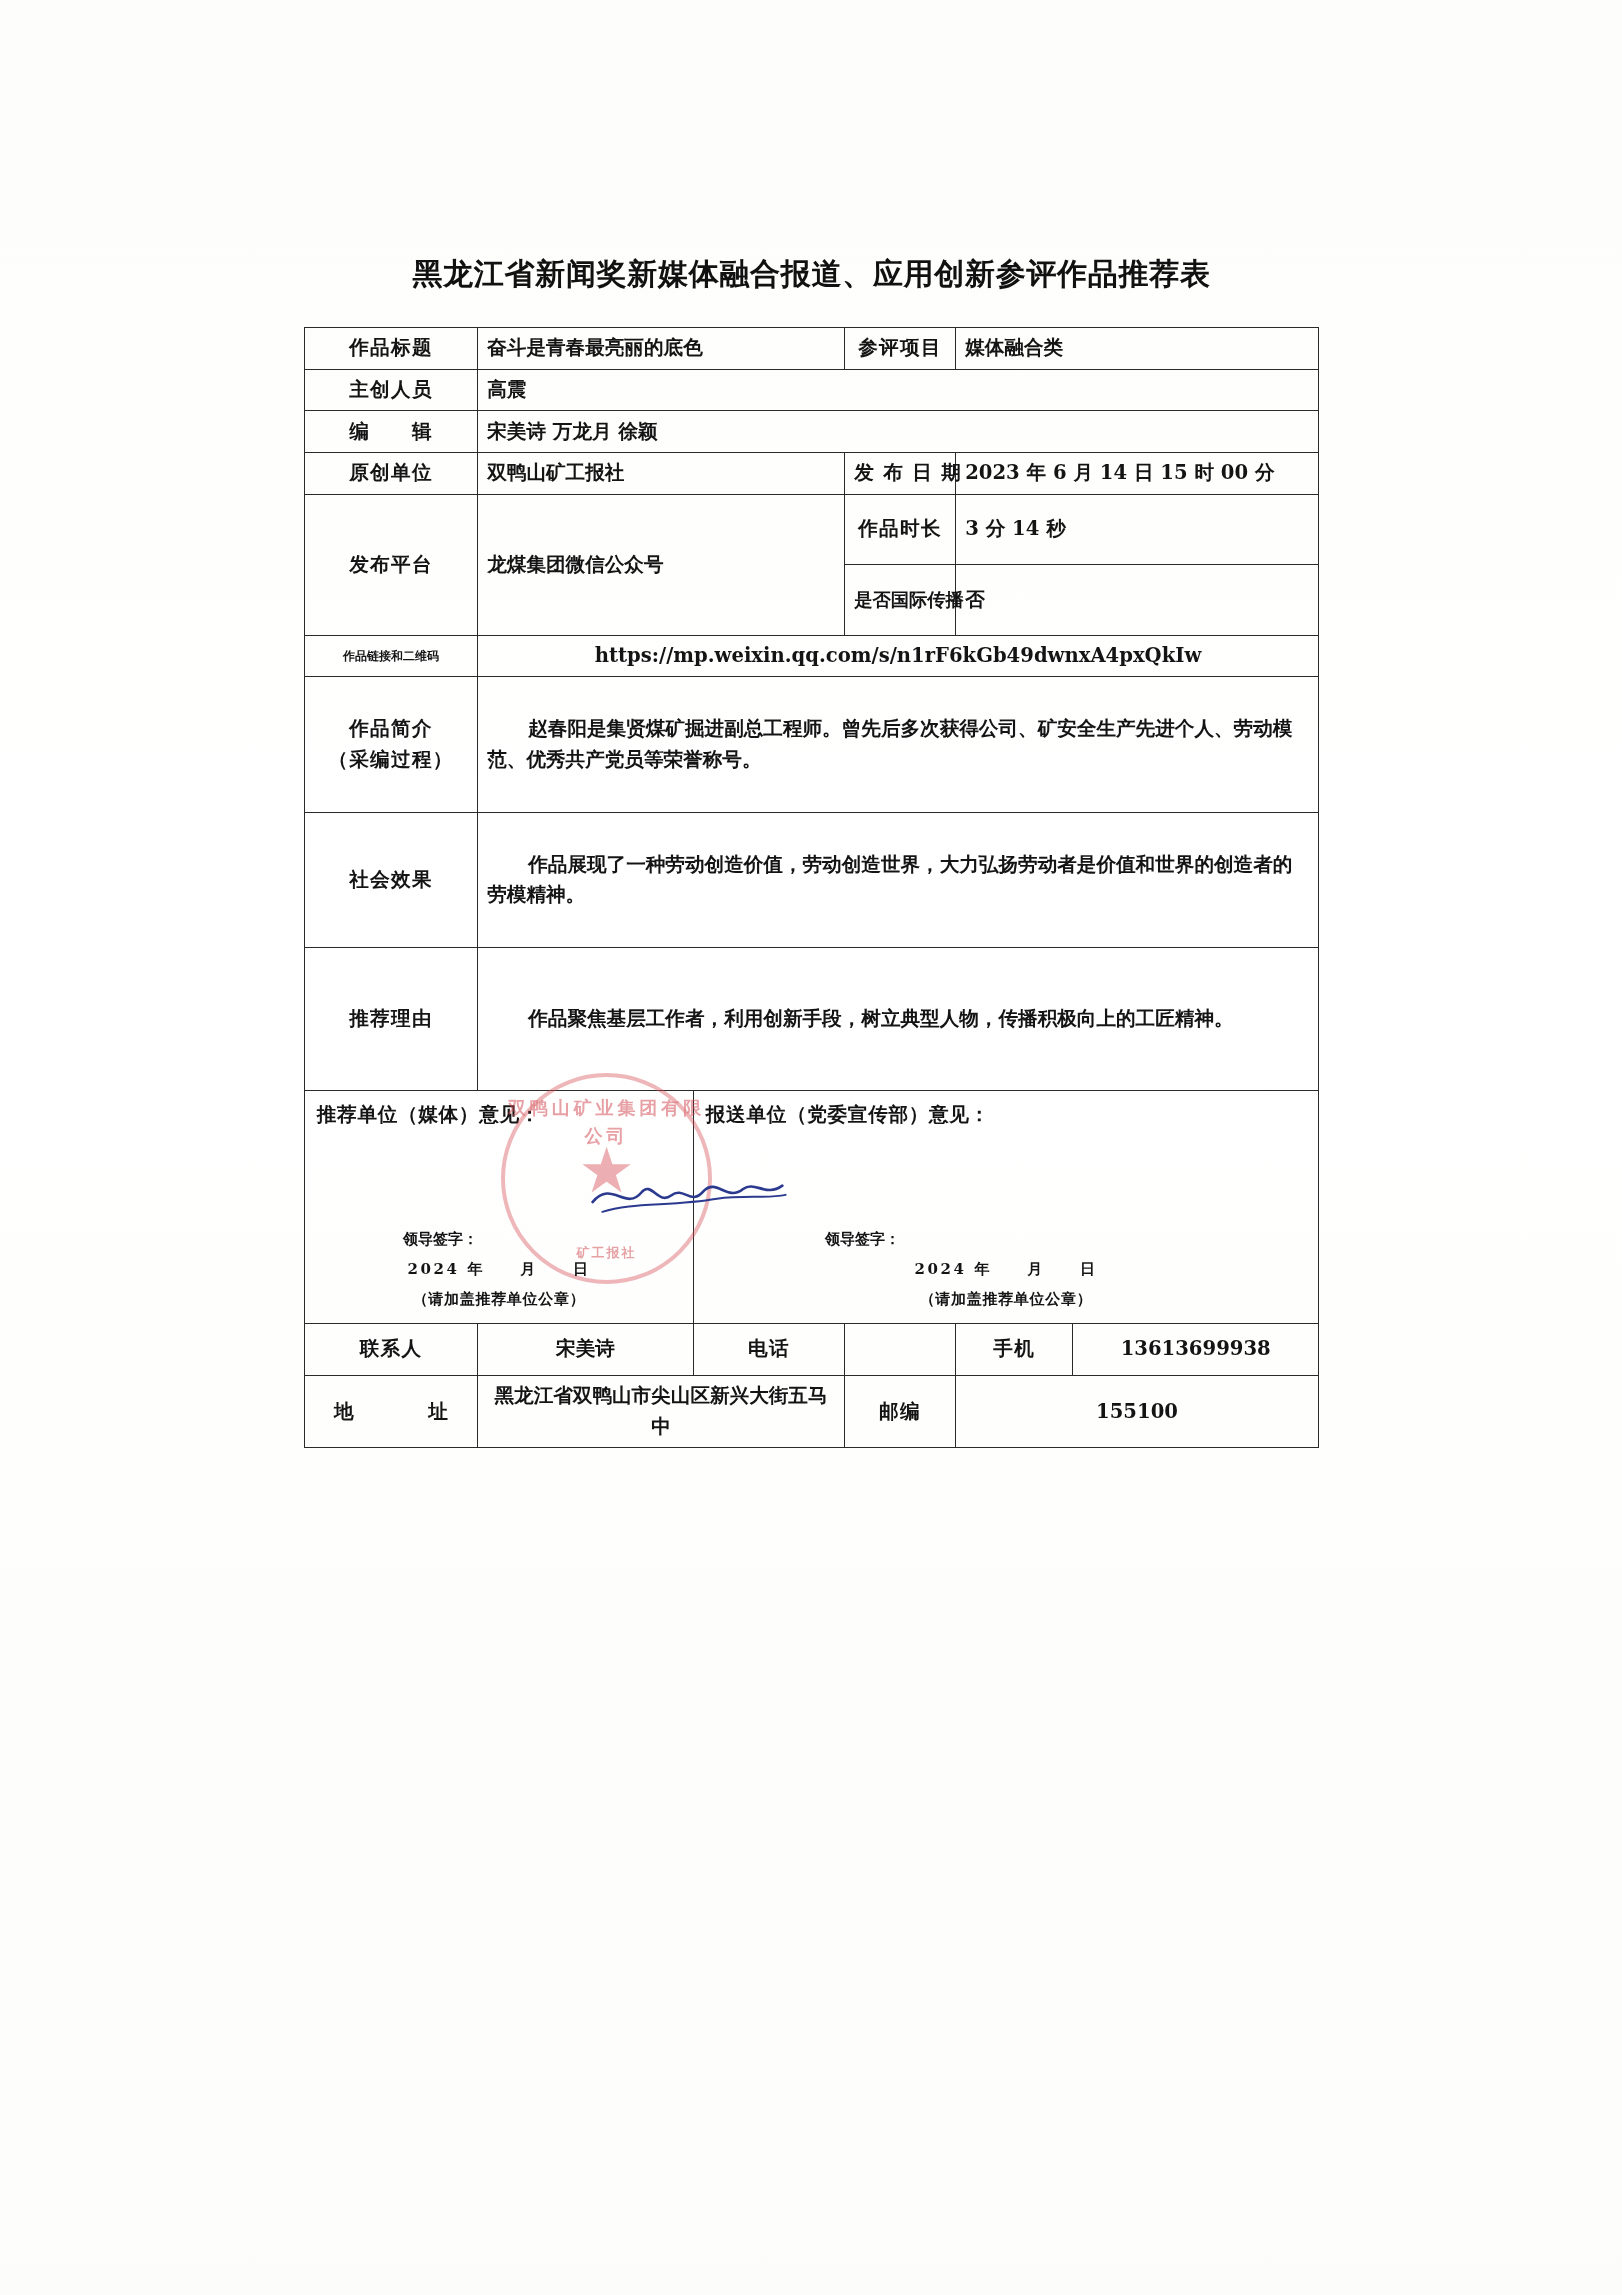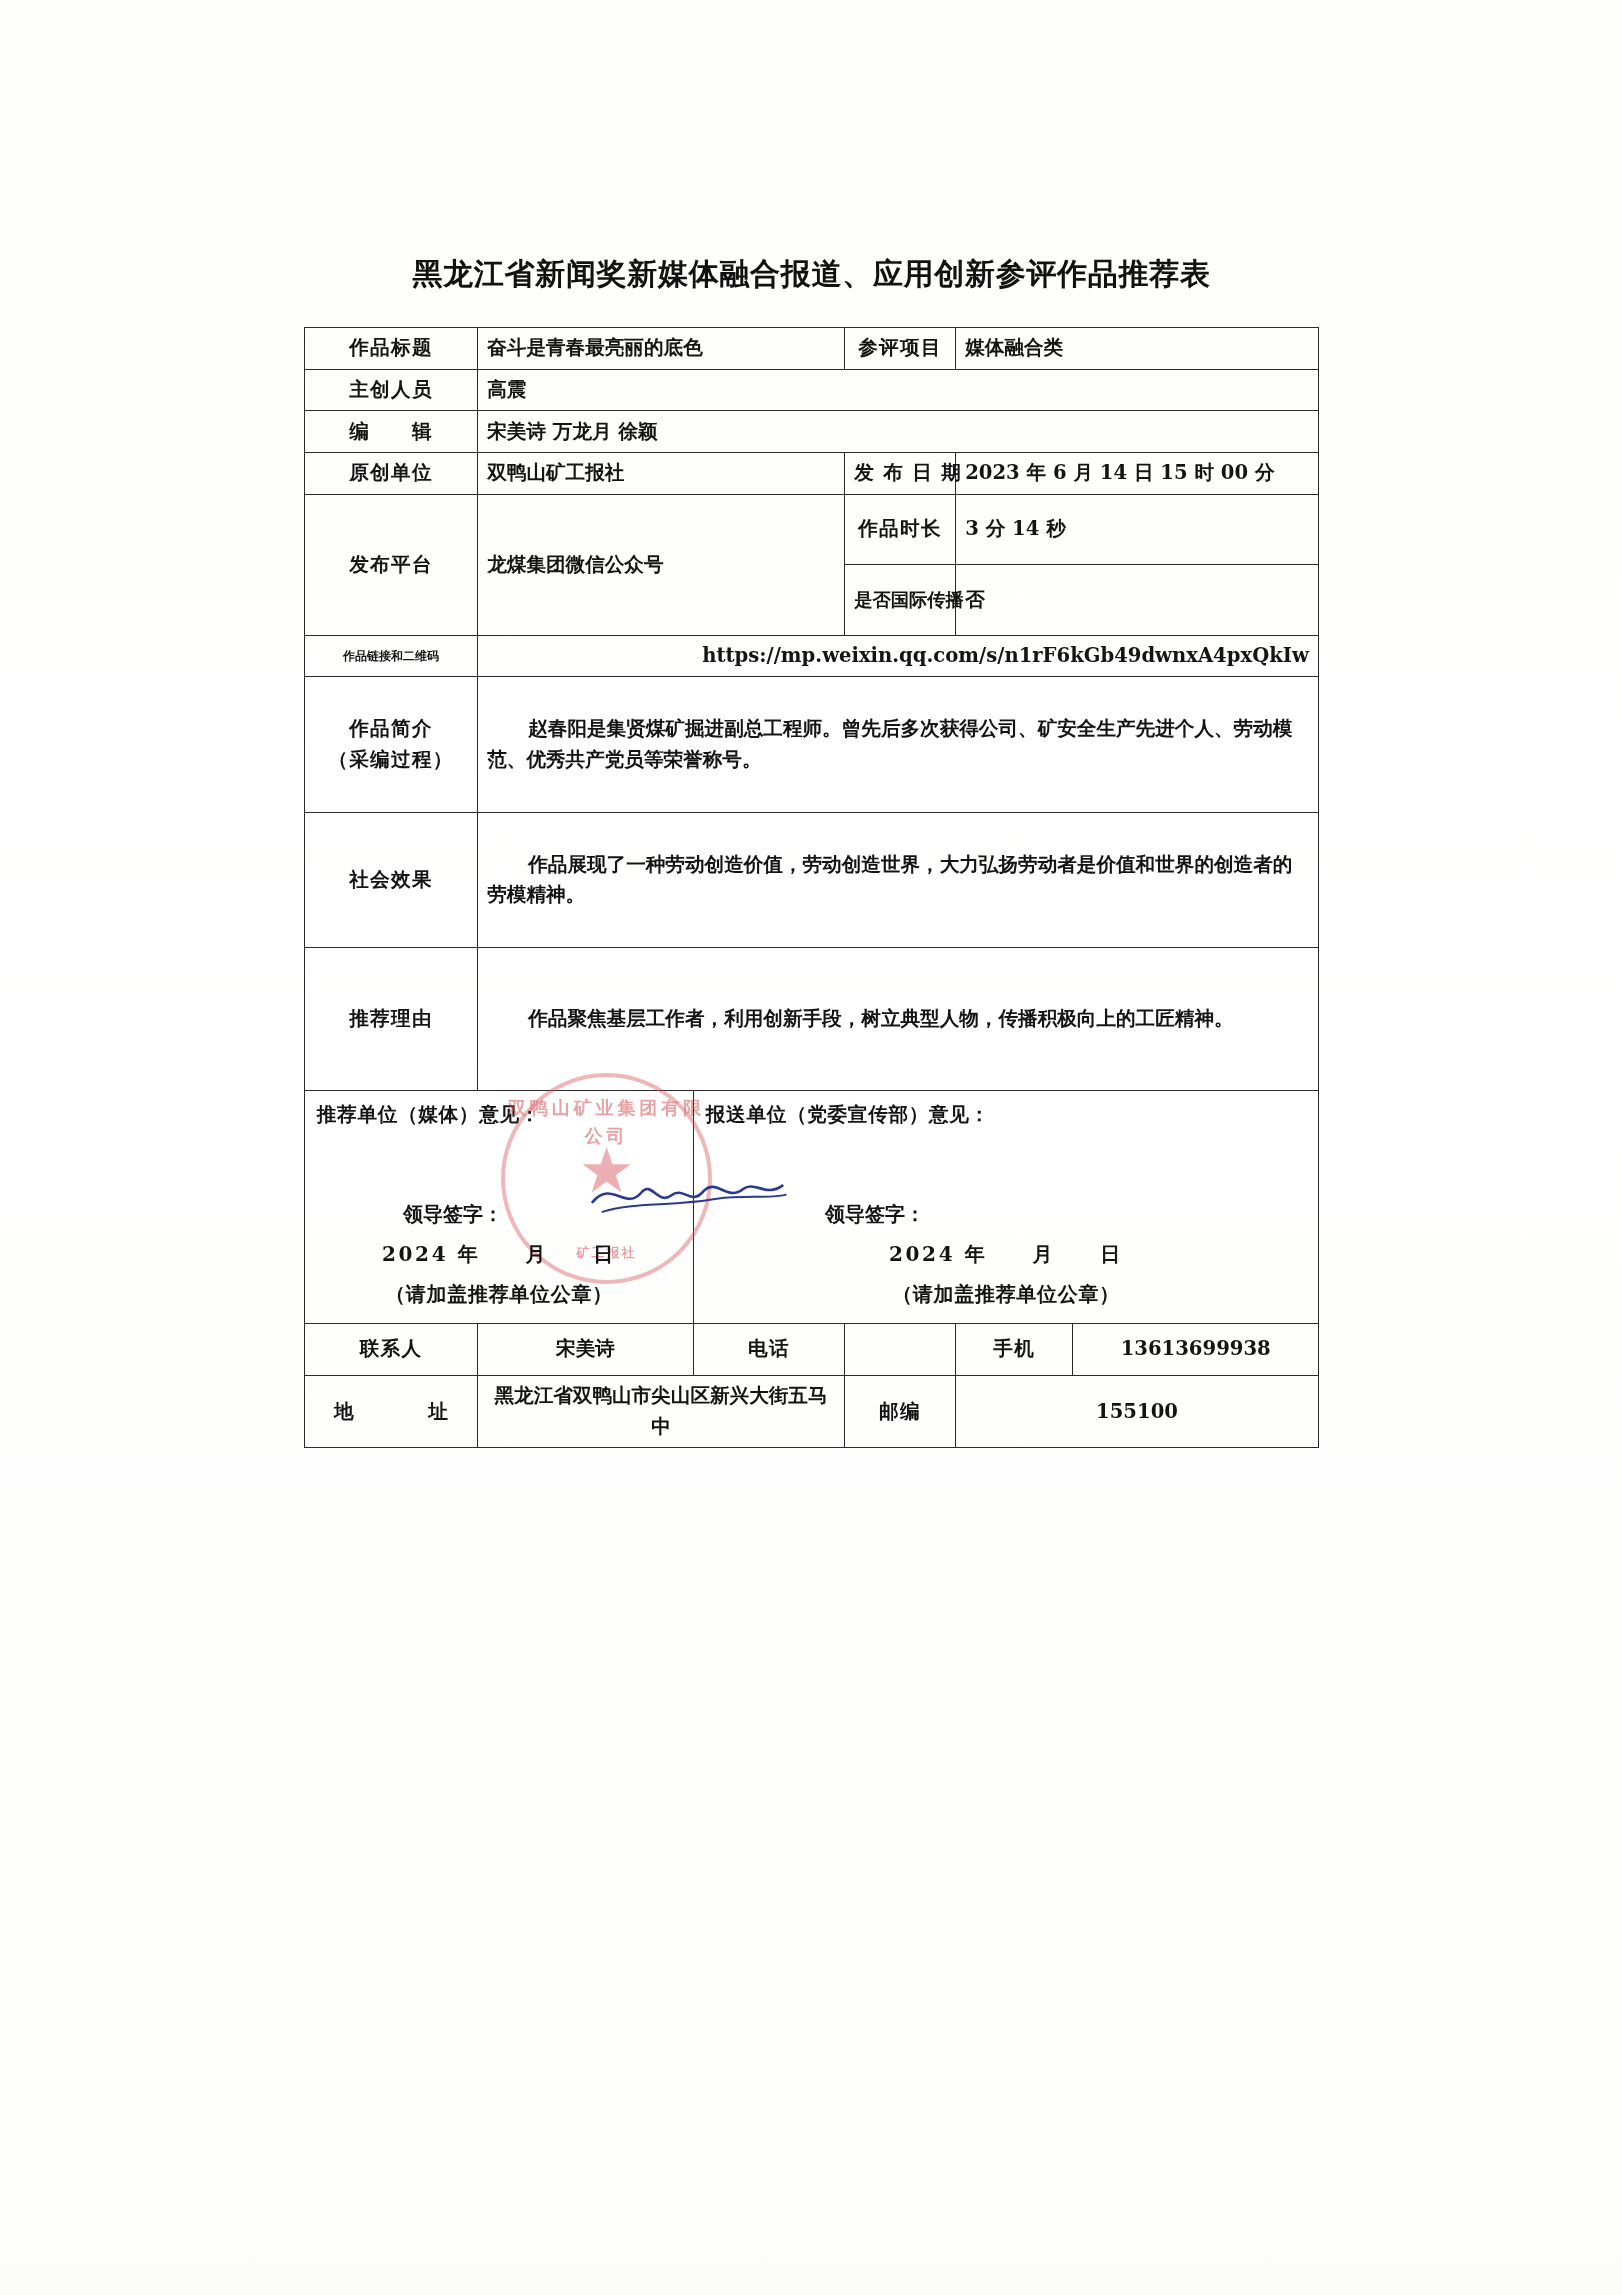--- a/index.html
+++ b/index.html
@@ -75,21 +75,20 @@
   .para {
     text-align: left;
     padding: 14.4px 18.3px 14.4px 14.4px;
     line-height: 1.95;
     text-indent: 41px;
   }
   .mono {
     font-family: "DejaVu Sans Mono", monospace;
     font-size: 17px;
     letter-spacing: 0px;
-    text-align: right;
   }
   .numfont {
     font-family: "DejaVu Serif", serif;
   }
   .opinion-cell {
     height: 222px;
     vertical-align: top;
     position: relative;
     padding: 0;
   }
@@ -99,21 +98,21 @@
     left: 11.8px;
     font-size: 19.6px;
     letter-spacing: 0.7px;
   }
   .sig-block {
     position: absolute;
     bottom: 9.2px;
     left: 0;
     width: 100%;
     text-align: center;
-    font-size: 20px;
+    font-size: 15px;
     line-height: 2.0;
   }
   .sig-line {
     text-align: left;
     padding-left: 98px;
   }
   .sig-line.right {
     padding-left: 131px;
   }
   .date-line {

